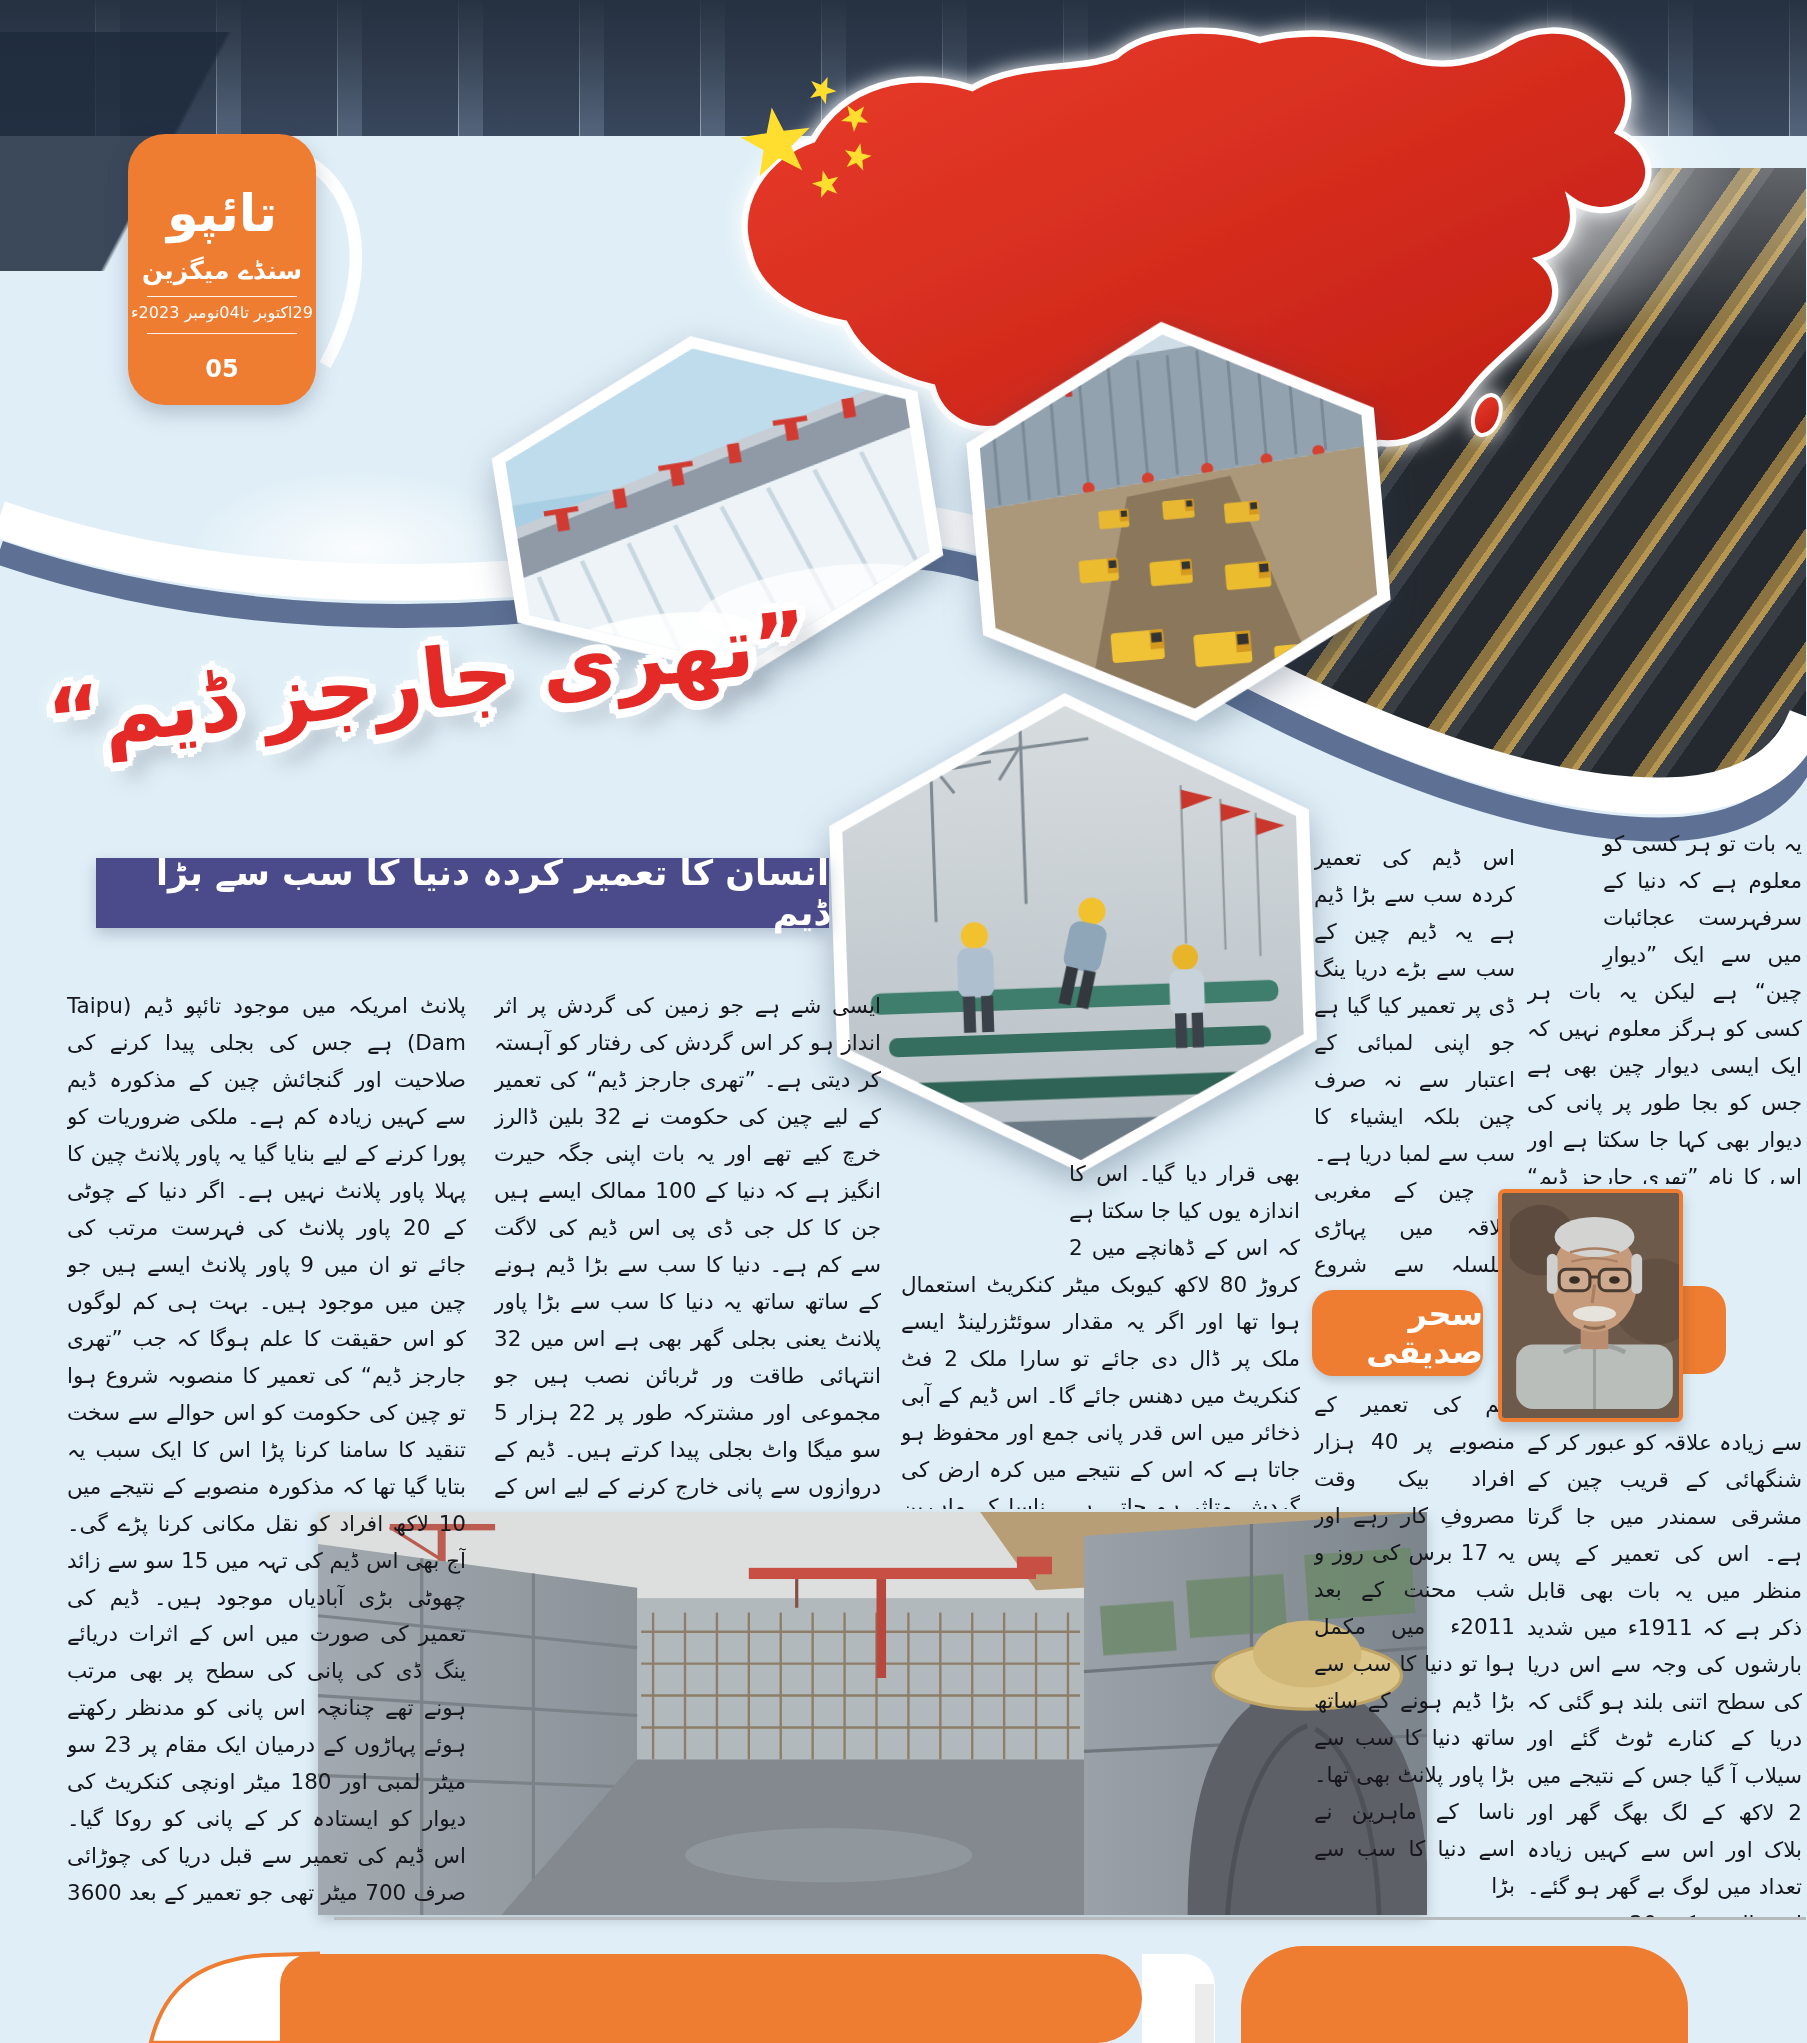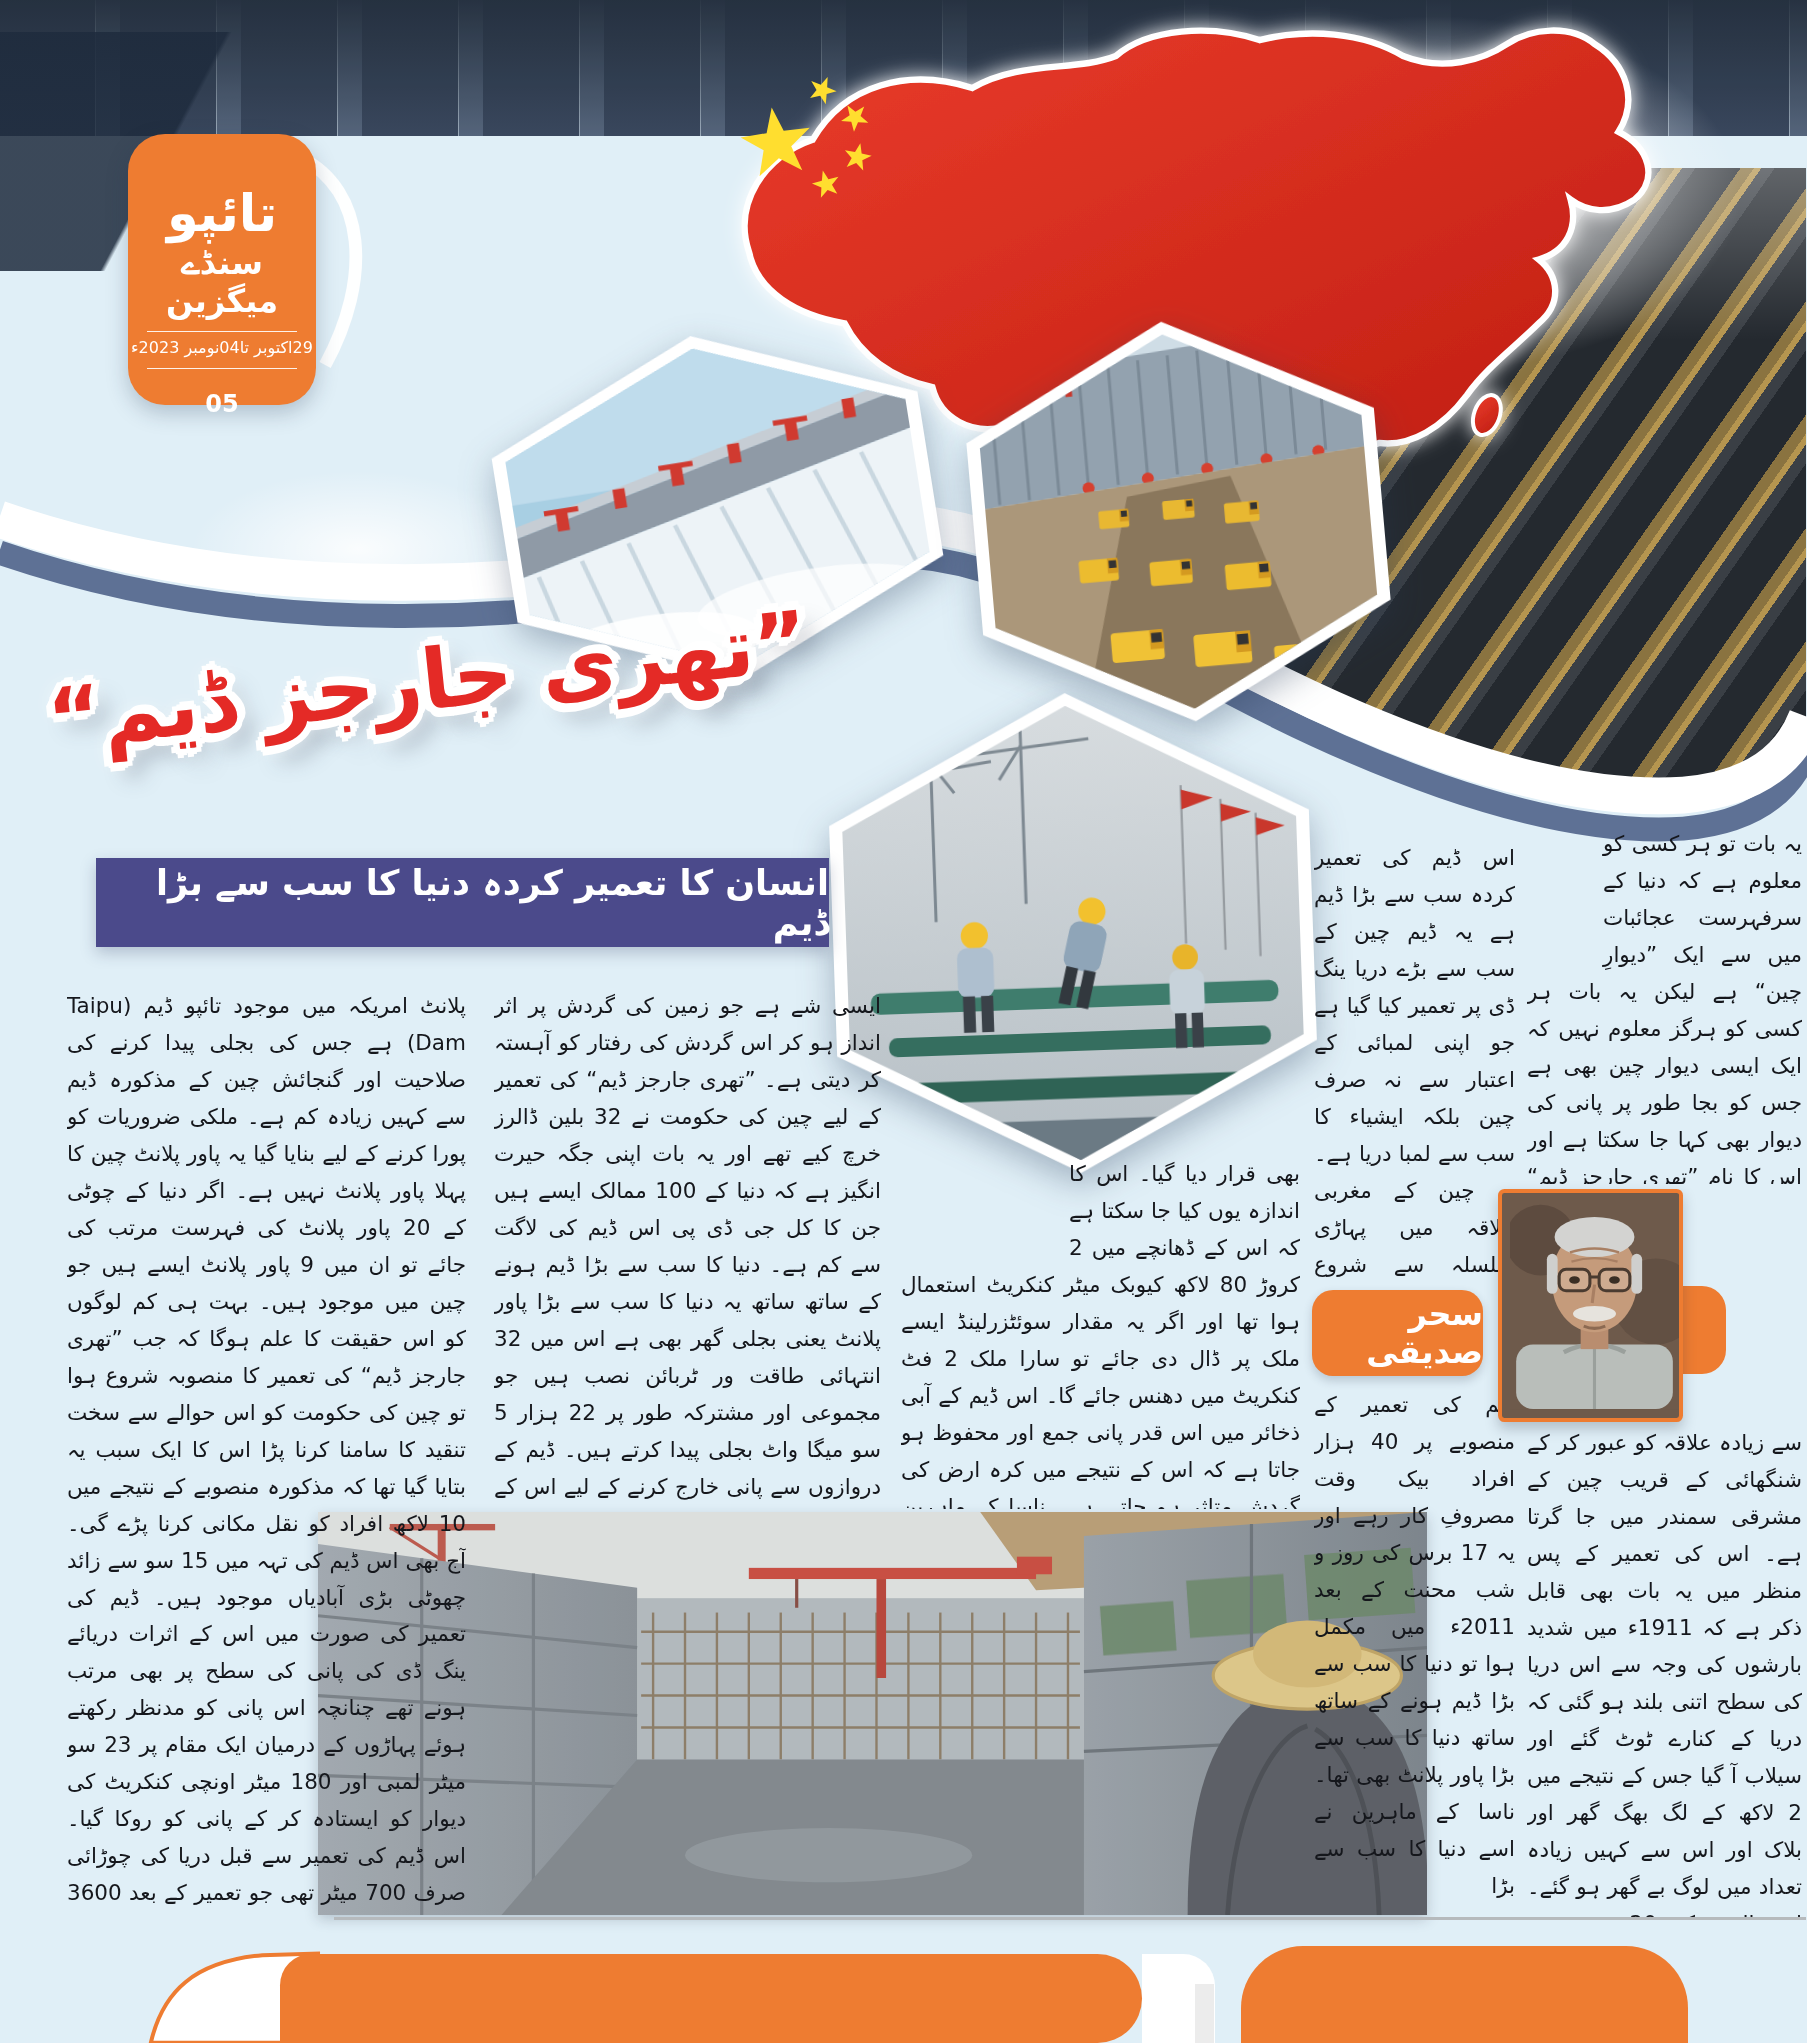--- a/index.html
+++ b/index.html
@@ -35,21 +35,21 @@
       radial-gradient(ellipse 239px 112px at 30% 40%, rgba(255,255,255,.85), rgba(255,255,255,0) 70%),
       radial-gradient(ellipse 287px 136px at 65% 60%, rgba(235,251,253,.8), rgba(235,251,253,0) 72%);}
 
   .curves{left:0;top:0;z-index:2;pointer-events:none;}
   .china-map{left:702px;top:4px;z-index:3;}
 
   
   .masthead{left:129px;top:134px;width:188px;height:271px;background:#ee7c31;border-radius:37px;
     color:#fff;text-align:center;z-index:6;box-shadow:0 8px 21px rgba(30,50,80,.25);}
   .masthead .mh-title{margin-top:53px;font-size:51px;font-weight:bold;line-height:1.05;}
-  .masthead .mh-sub{font-size:32px;font-weight:bold;margin-top:3px;}
+  .masthead .mh-sub{font-size:25px;font-weight:bold;margin-top:15px;}
   .masthead .mh-rule{border:none;border-top:1.6px solid rgba(255,255,255,.9);width:80%;margin:11.2px auto 6.4px auto;}
   .masthead .mh-date{font-size:16px;letter-spacing:0;}
   .masthead .mh-page{font-size:24px;font-weight:bold;margin-top:21px;}
   .mast-swoosh{left:294px;top:142px;z-index:5;}
 
   
   .hex{position:absolute;z-index:5;filter:drop-shadow(0 12.8px 17.6px rgba(40,60,90,.35));}
   .hex .hex-white{position:absolute;inset:0;background:#fff;
     clip-path:polygon(50% 0,100% 26%,100% 74%,50% 100%,0 74%,0 26%);}
   .hex .hex-in{position:absolute;inset:12.8px;clip-path:polygon(50% 0,100% 26%,100% 74%,50% 100%,0 74%,0 26%);overflow:hidden;}
@@ -58,21 +58,21 @@
   .hex-trucks{left:975px;top:321px;width:409px;height:401px;transform:rotate(-5deg);}
   .hex-workers{left:834px;top:693px;width:480px;height:480px;transform:rotate(-2deg);}
 
   
   .headline{left:49px;top:672px;z-index:6;transform:rotate(-6deg);transform-origin:left center;
     font-size:83px;font-weight:bold;color:#e42a26;white-space:nowrap;direction:rtl;
     text-shadow:-6.4px 0 0 #fff,6.4px 0 0 #fff,0 -6.4px 0 #fff,0 6.4px 0 #fff,
       -4.8px -4.8px 0 #fff,4.8px 4.8px 0 #fff,-4.8px 4.8px 0 #fff,4.8px -4.8px 0 #fff,
       -8.8px 3.2px 0 #fff,8.8px -3.2px 0 #fff,-3.2px 8.8px 0 #fff,3.2px -8.8px 0 #fff,
       0 0 21px rgba(255,255,255,.95),12.8px 16px 21px rgba(60,70,90,.35);}
-  .subhead{left:97px;top:858px;width:733px;height:89px;background:#4b4a8b;color:#fff;z-index:6;
+  .subhead{left:97px;top:858px;width:733px;height:70px;background:#4b4a8b;color:#fff;z-index:6;
     display:flex;align-items:center;justify-content:center;font-size:35px;font-weight:bold;direction:rtl;
     box-shadow:0 6.4px 14.4px rgba(40,50,90,.25);}
 
   
   .col{position:absolute;direction:rtl;text-align:justify;font-size:21.5px;line-height:1.72;
     color:#15171c;overflow:hidden;z-index:6;}
   .flow-spacer-left{float:left;}
   .pullquote{left:910px;top:1108px;width:247px;z-index:6;font-size:29px;font-weight:bold;color:#0e1013;
     text-align:center;direction:rtl;}
 

